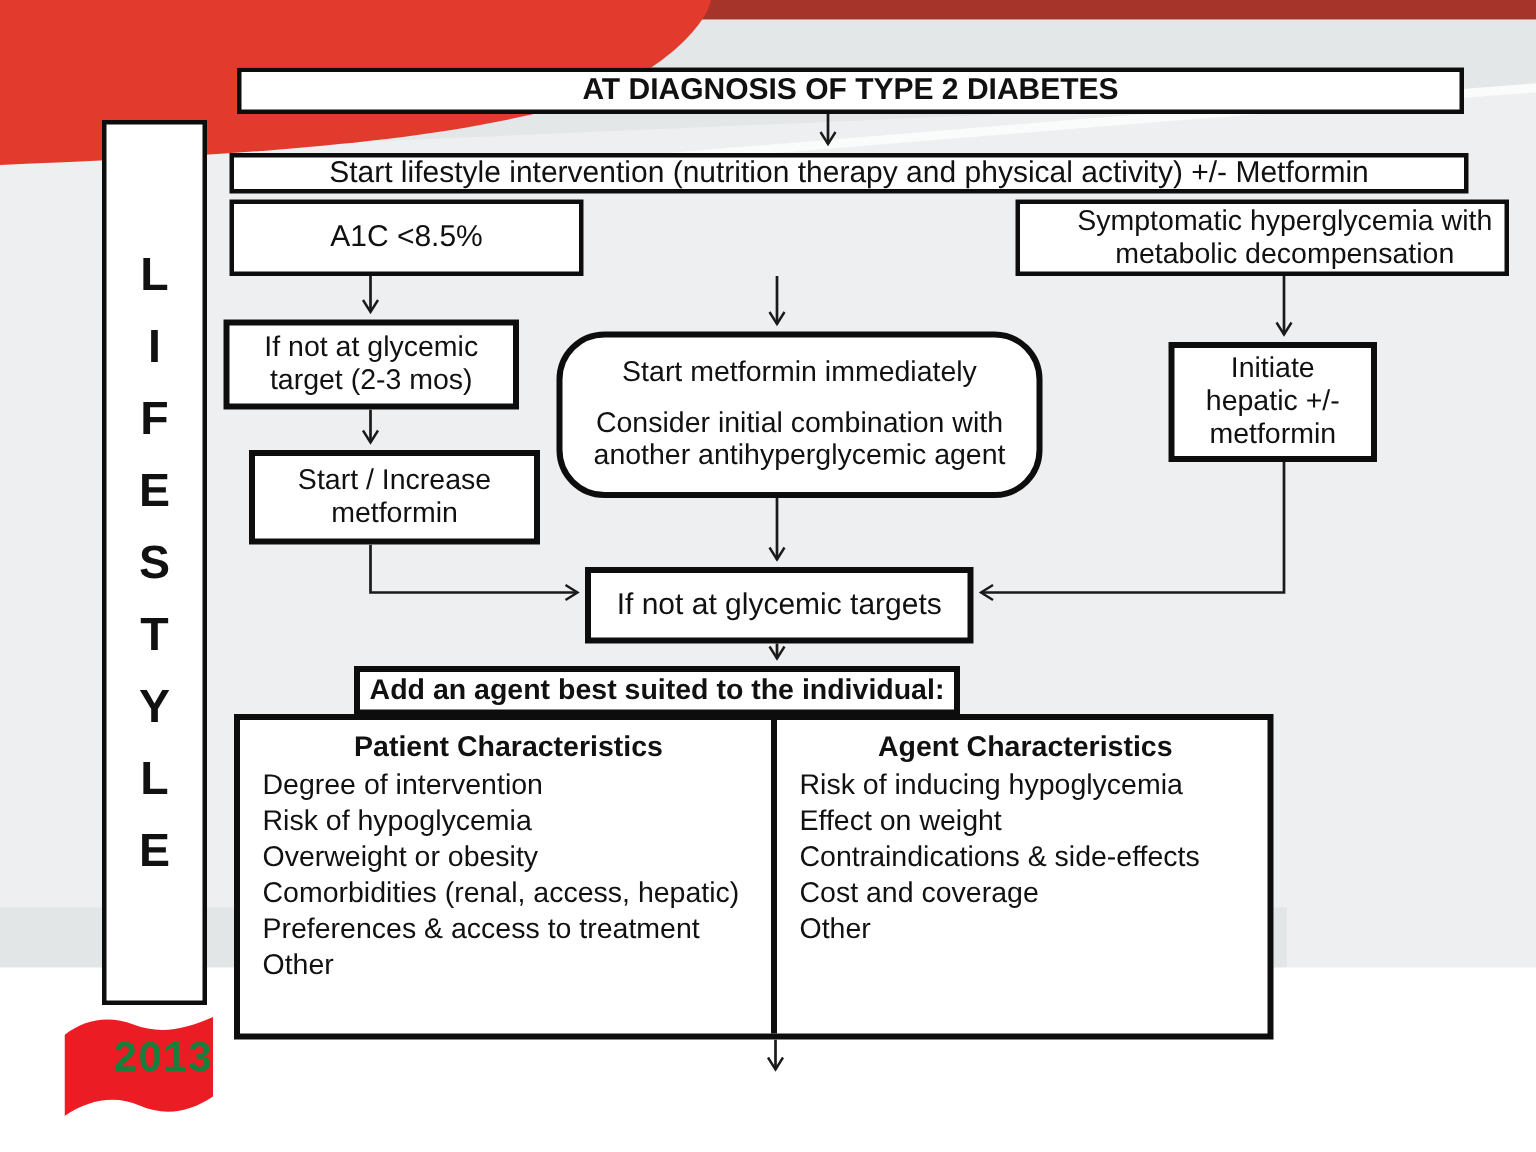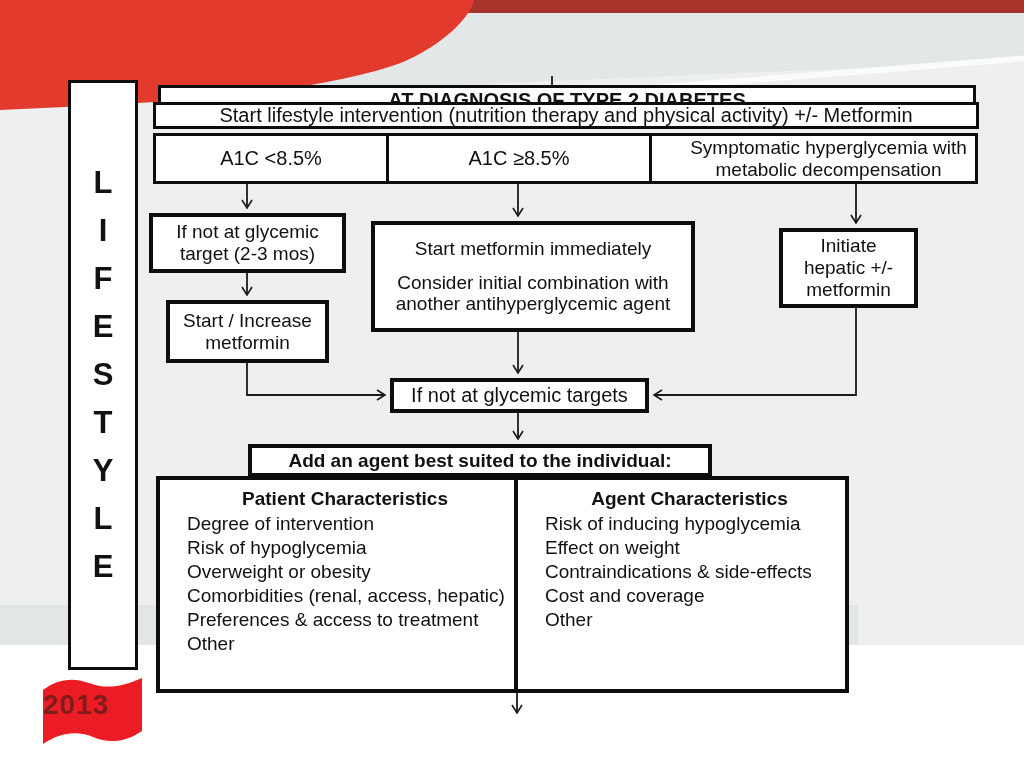--- a/index.html
+++ b/index.html
@@ -14,51 +14,51 @@
   .bg-bottom-band{position:absolute;top:605px;left:0;width:858px;height:43px;background:#e3e6e6;}
   .bg-bottom-white{position:absolute;top:645px;left:0;width:1024px;height:123px;background:#ffffff;}
   .bg-red-bar{position:absolute;top:0;left:0;width:1024px;height:13px;background:#a7342a;}
   .bg-red-swoosh{position:absolute;top:0;left:0;}
   
   .box{position:absolute;box-sizing:border-box;background:#fff;border:3px solid #0d0d0d;
     display:flex;align-items:center;justify-content:center;flex-direction:column;
     text-align:center;font-size:20px;line-height:1.15;}
   .thick{border-width:4px;}
   .bold{font-weight:bold;}
-  #b-diagnosis{left:158px;top:45px;width:818px;height:31px;margin-top:40px;}
+  #b-diagnosis{left:158px;top:45px;width:818px;height:31px;}
   #b-lifestyle-int{left:153px;top:102px;width:826px;height:27px;}
   #b-a1c-low{left:153px;top:133px;width:236px;height:51px;}
   #b-a1c-high{left:386px;top:133px;width:266px;height:51px;}
-  #b-symptomatic{left:649px;top:133px;width:329px;height:51px;font-size:19px;padding-left:30px;}
+  #b-symptomatic{left:677px;top:133px;width:329px;height:51px;font-size:19px;padding-left:30px;}
   #b-not-target{left:149px;top:213px;width:197px;height:60px;border-width:4px;font-size:19px;}
-  #b-start-increase{left:166px;top:300px;width:163px;height:63px;border-width:4px;font-size:19px;}
-  #b-start-metformin{left:371px;top:221px;width:324px;height:111px;border-width:4px;font-size:19px;}
+  #b-start-increase{left:166px;top:300px;width:194px;height:63px;border-width:4px;font-size:19px;}
+  #b-start-metformin{left:371px;top:221px;width:324px;height:111px;border-width:4px;font-size:19px;border-radius:32px;}
   #b-start-metformin .para{margin:6px 0;}
   #b-initiate-insulin{left:779px;top:228px;width:139px;height:80px;border-width:4px;font-size:19px;padding:0 6px;}
-  #b-not-targets{left:390px;top:378px;width:259px;height:35px;border-width:4px;}
-  #b-add-agent{left:248px;top:444px;width:464px;height:33px;border-width:4px;font-size:19px;}
+  #b-not-targets{left:390px;top:378px;width:259px;height:51px;border-width:4px;}
+  #b-add-agent{left:236px;top:444px;width:404px;height:33px;border-width:4px;font-size:19px;}
   #b-see-next{left:428px;top:718px;width:183px;height:42px;border-width:4px;}
   
   #b-characteristics{left:156px;top:476px;width:693px;height:217px;border-width:4px;
     flex-direction:row;align-items:stretch;justify-content:flex-start;text-align:left;font-size:19px;}
-  .char-col{box-sizing:border-box;padding:6px 0 0 16px;}
+  .char-col{box-sizing:border-box;padding:6px 0 0 4px;}
   .char-col.left{width:358px;border-right:4px solid #0d0d0d;}
   .char-col.right{width:327px;}
   .char-title{font-weight:bold;text-align:center;line-height:26px;}
   .char-list{list-style:none;margin:0;padding:0 0 0 11px;}
   .char-list li{line-height:24px;white-space:nowrap;}
   
   #b-lifestyle{left:68px;top:80px;width:70px;height:590px;border-width:3px;}
   #b-lifestyle .letter{display:block;font-weight:bold;font-size:31px;line-height:48px;}
   
   .arrows{position:absolute;top:0;left:0;pointer-events:none;}
   
   .flag{position:absolute;left:43px;top:675px;width:99px;height:74px;}
-  .flag .flag-year{position:absolute;left:0;top:14px;width:99px;text-align:left;
-    color:#7f1d1d;font-weight:bold;font-size:28px;letter-spacing:1px;}
+  .flag .flag-year{position:absolute;left:0;top:14px;width:99px;text-align:right;
+    color:#15803d;font-weight:bold;font-size:28px;letter-spacing:1px;}
 </style>
 </head>
 <body>
 
 <div class="slide">
 
   <div class="bg-top-gray"></div>
   <svg class="bg-white-arc" width="1024" height="130">
     <path d="M420,107 C620,90 830,74 1030,58" stroke="#fafbfb" stroke-width="6" fill="none"></path>
   </svg>
@@ -92,23 +92,20 @@
   <div class="box bold" id="b-diagnosis">
     <span>AT DIAGNOSIS OF TYPE 2 DIABETES</span>
   </div>
 
   <div class="box" id="b-lifestyle-int">
     <span>Start lifestyle intervention (nutrition therapy and physical activity) +/- Metformin</span>
   </div>
 
   <div class="box" id="b-a1c-low">
     <span>A1C &lt;8.5%</span>
-  </div>
-  <div class="box" id="b-a1c-high">
-    <span>A1C ≥8.5%</span>
   </div>
   <div class="box" id="b-symptomatic">
     <span>Symptomatic hyperglycemia with metabolic decompensation</span>
   </div>
 
   <div class="box thick" id="b-not-target">
     <span>If not at glycemic target (2-3 mos)</span>
   </div>
 
   <div class="box thick" id="b-start-increase">

